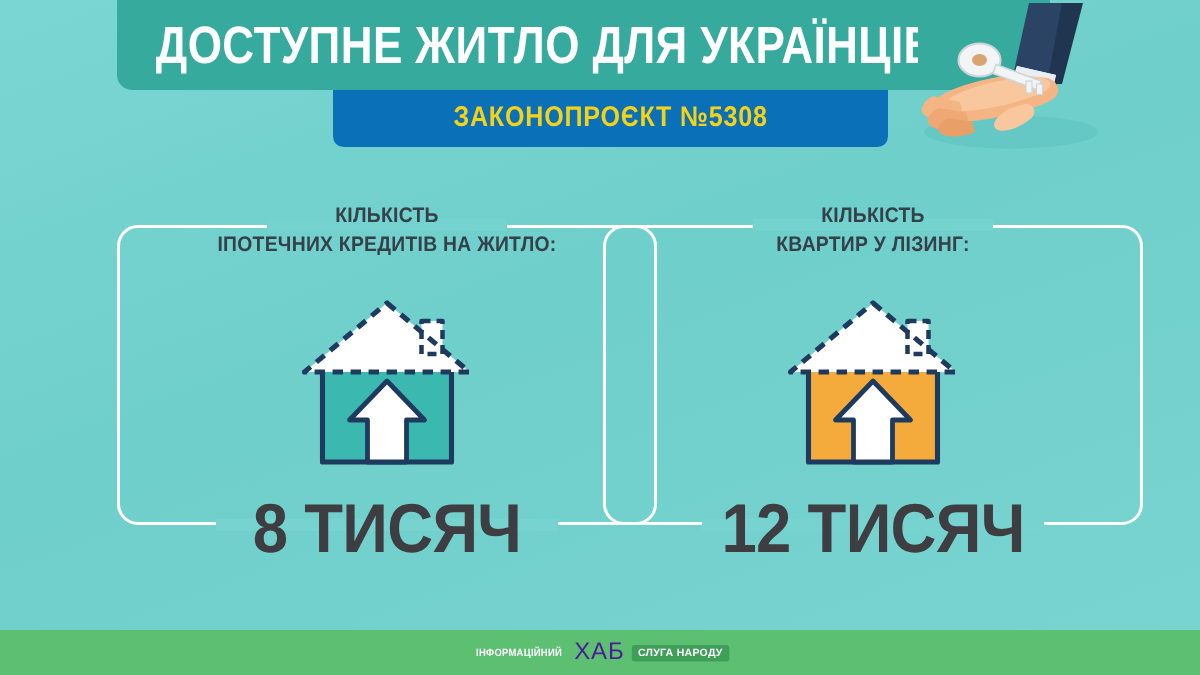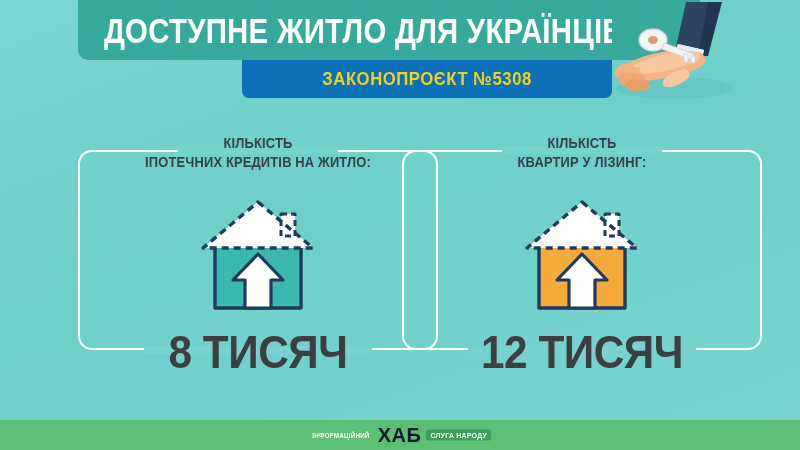--- a/index.html
+++ b/index.html
@@ -34,21 +34,21 @@
     transform-origin:center center;
     white-space:nowrap;
     line-height:1;
     padding-left:14px;
   }
   #subtitle-bar {
     position:absolute; left:222px; top:60px; width:370px; height:38px;
     background:#0a71b9;
     border-bottom-left-radius:7px;
     border-bottom-right-radius:7px;
-    display:flex; align-items:center; justify-content:center;margin-left:20px;
+    display:flex; align-items:center; justify-content:center;
   }
   #subtitle-text {
     color:#f5d117;
     font-size:19px;
     font-weight:bold;
     letter-spacing:0.6px;
     transform:scaleX(0.88);
     white-space:nowrap;
   }
   
@@ -115,21 +115,21 @@
     position:absolute; left:50%; top:50%;
     transform:translate(-50%,-50%);
     display:flex; align-items:center; gap:5px;
     white-space:nowrap;
   }
   #footer-word-1 {
     color:#ffffff; font-size:7px; font-weight:bold; letter-spacing:0.2px;
     transform:scaleX(0.9);
   }
   #footer-word-2 {
-    color:#0f172a; font-size:20px; font-weight:bold; letter-spacing:0.5px;
+    color:#4c1d95; font-size:16px; font-weight:normal; letter-spacing:0.5px;
   }
   #footer-badge {
     background:#3f9e58;
     color:#ffffff;
     font-size:7px; font-weight:bold;
     padding:2px 4px;
     border-radius:2px;
     letter-spacing:0.2px;
   }
 </style>

